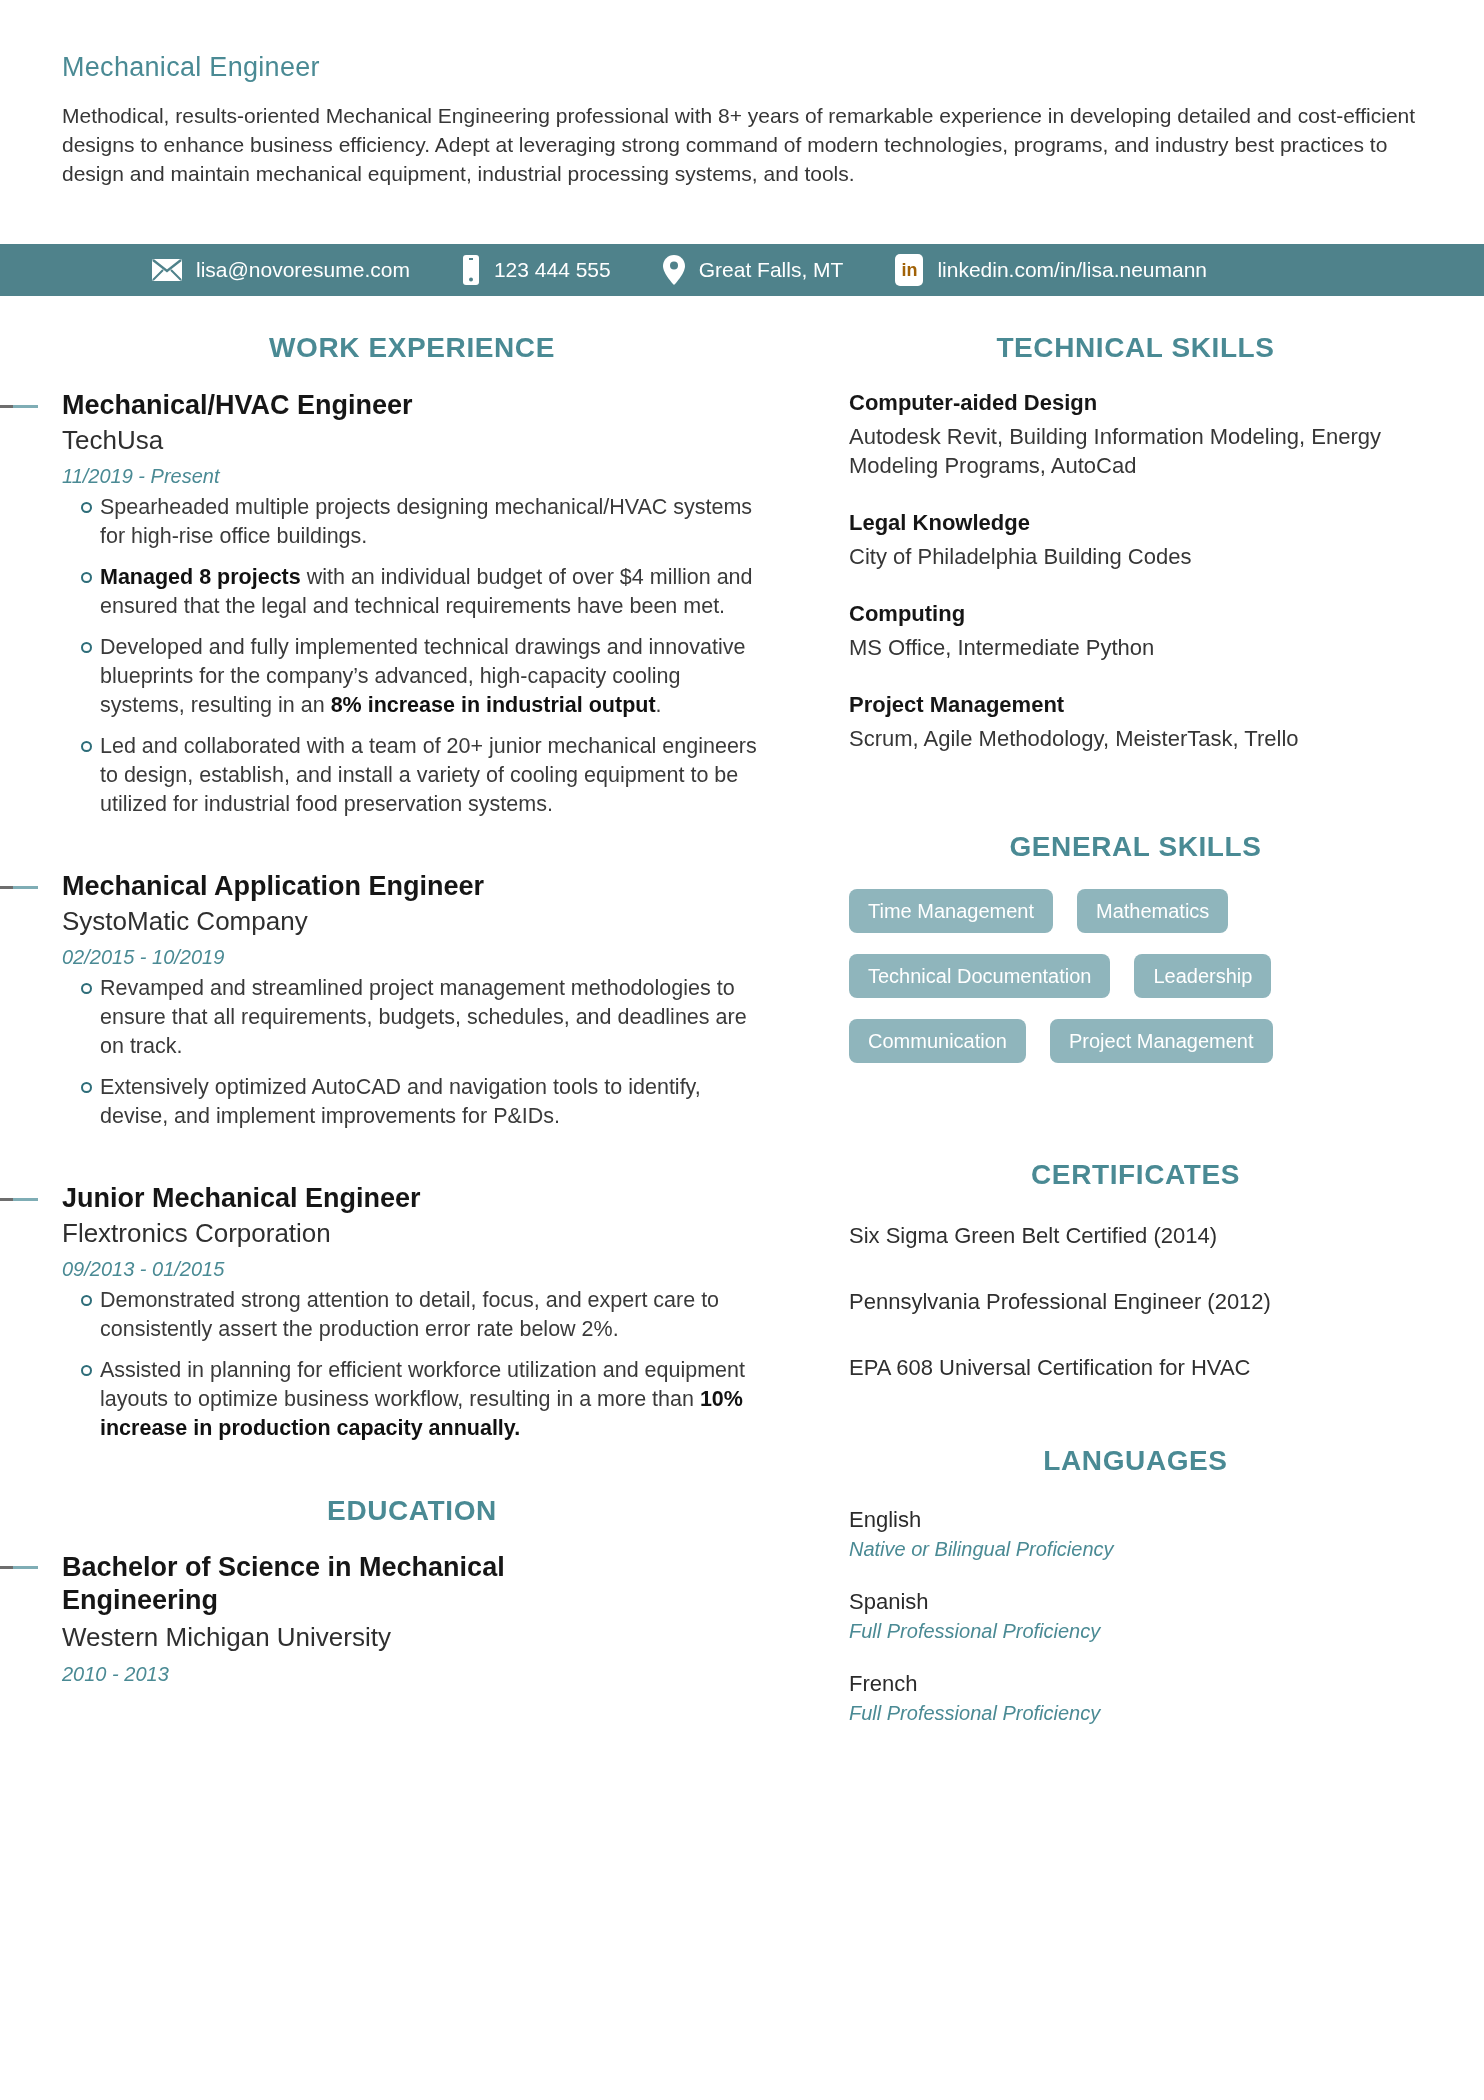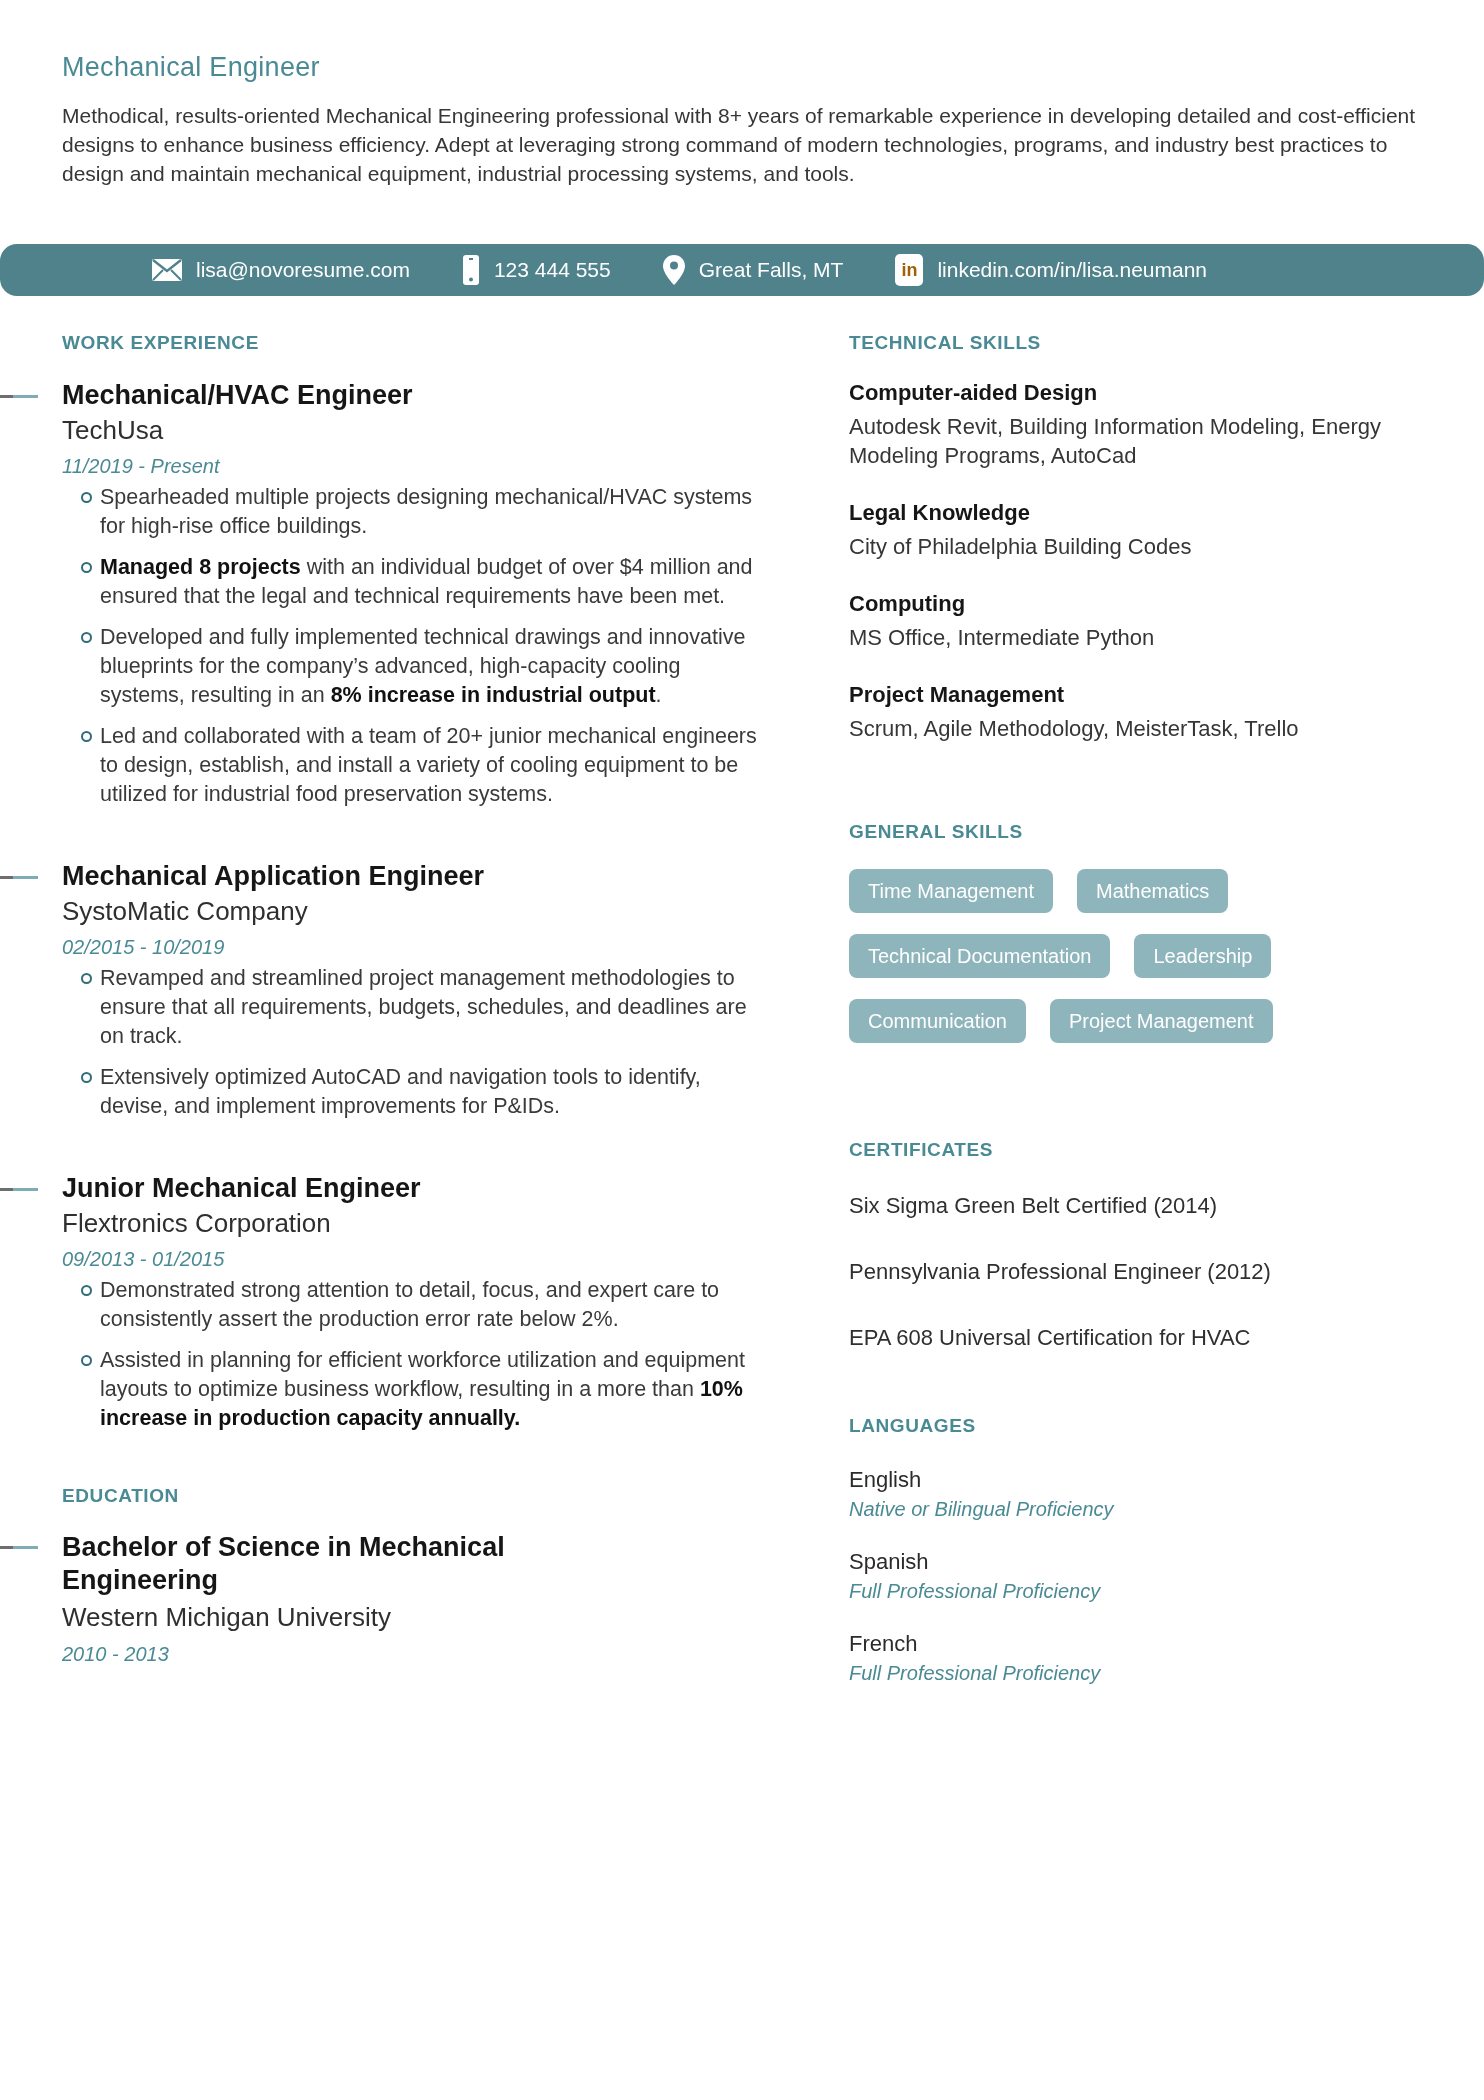--- a/index.html
+++ b/index.html
@@ -8,32 +8,32 @@
   .page { position:relative; width:1484px; height:2100px; background:#ffffff; overflow:hidden; }
 
   
   .top { padding:44px 62px 0 62px; }
   .name { font-size:54px; font-weight:400; color:#262626; letter-spacing:1px; }
   .job-headline { font-size:27px; color:#4A8A94; margin-top:8px; font-weight:400; letter-spacing:0.3px; }
   .summary { margin-top:18px; font-size:21px; line-height:29px; color:#363636; max-width:1362px; }
 
   
   .contact-bar { margin-top:56px; height:52px; background:#4F828B; display:flex; align-items:center;
-                 padding-left:152px; gap:52px;border-radius:17px; }
+                 padding-left:152px; gap:52px; }
   .contact-item { display:flex; align-items:center; gap:14px; color:#ffffff; font-size:21px; }
   .icon { display:inline-flex; align-items:center; justify-content:center; }
   .li-badge { width:28px; height:32px; background:#ffffff; color:#a16207; border-radius:5px;
               font-weight:700; font-size:18px; display:inline-flex; align-items:center; justify-content:center; }
 
   
   .columns { display:flex; padding:0 62px; margin-top:36px; gap:87px; }
   .col-left { width:700px; flex:0 0 700px; }
   .col-right { flex:1; }
 
-  .section-heading { font-size:19px; font-weight:700; color:#4A8A94; letter-spacing:0.6px; }
+  .section-heading { font-size:28px; font-weight:700; color:#4A8A94; letter-spacing:0.6px;text-align:center; }
   .work-heading { margin-bottom:26px; }
 
   
   .job { margin-bottom:52px; }
   .job-title { position:relative; font-size:27px; font-weight:700; color:#161616; }
   .edge-dash { position:absolute; left:-62px; top:15px; width:38px; height:3px;
                background:linear-gradient(to right, #6e6e6e 0 34%, #7fадb5 34%);
                background:linear-gradient(to right, #6e6e6e 0 34%, #7fadb5 34%); }
   .company { font-size:26px; color:#2f2f2f; margin-top:4px; font-weight:400; }
   .dates { font-size:20px; font-style:italic; color:#4A8A94; margin-top:9px; }

